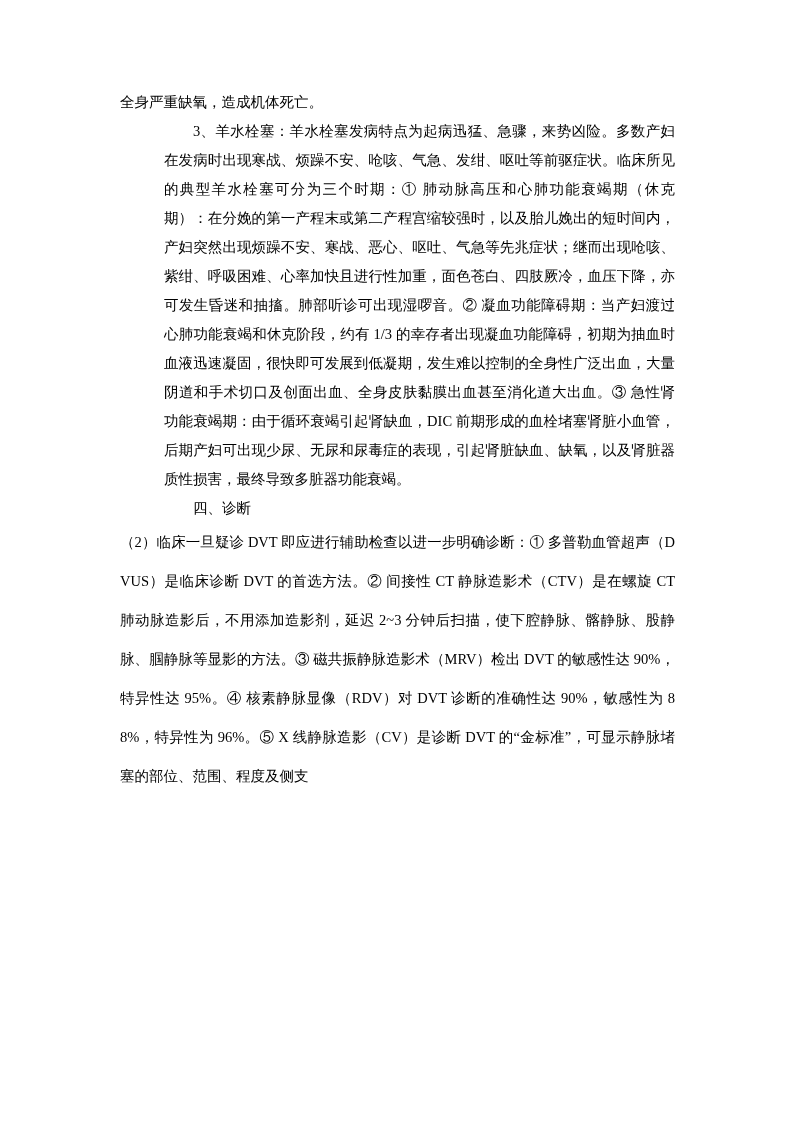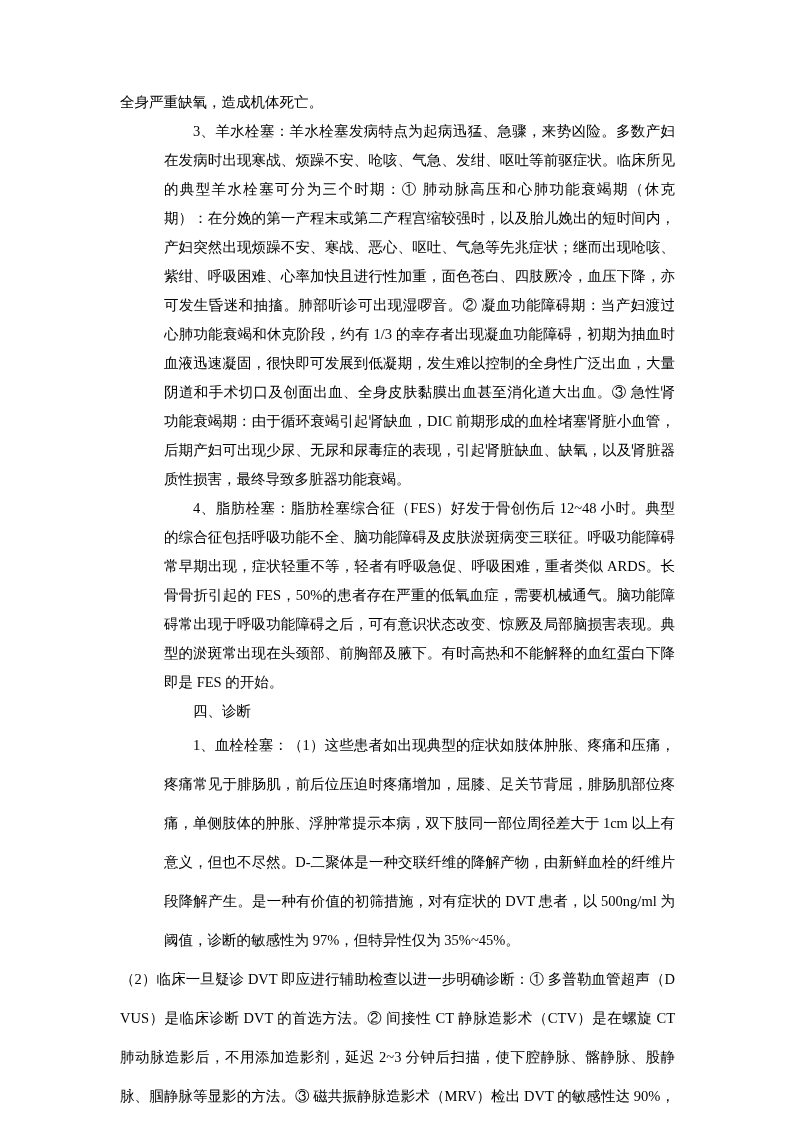--- a/index.html
+++ b/index.html
@@ -38,20 +38,18 @@
   }
 </style>
 </head>
 <body>
 
 <div class="page">
   <p class="para">全身严重缺氧，造成机体死亡。</p>
 
   <p class="para indent">3、羊水栓塞：羊水栓塞发病特点为起病迅猛、急骤，来势凶险。多数产妇在发病时出现寒战、烦躁不安、呛咳、气急、发绀、呕吐等前驱症状。临床所见的典型羊水栓塞可分为三个时期：① 肺动脉高压和心肺功能衰竭期（休克期）：在分娩的第一产程末或第二产程宫缩较强时，以及胎儿娩出的短时间内，产妇突然出现烦躁不安、寒战、恶心、呕吐、气急等先兆症状；继而出现呛咳、紫绀、呼吸困难、心率加快且进行性加重，面色苍白、四肢厥冷，血压下降，亦可发生昏迷和抽搐。肺部听诊可出现湿啰音。② 凝血功能障碍期：当产妇渡过心肺功能衰竭和休克阶段，约有 1/3 的幸存者出现凝血功能障碍，初期为抽血时血液迅速凝固，很快即可发展到低凝期，发生难以控制的全身性广泛出血，大量阴道和手术切口及创面出血、全身皮肤黏膜出血甚至消化道大出血。③ 急性肾功能衰竭期：由于循环衰竭引起肾缺血，DIC 前期形成的血栓堵塞肾脏小血管，后期产妇可出现少尿、无尿和尿毒症的表现，引起肾脏缺血、缺氧，以及肾脏器质性损害，最终导致多脏器功能衰竭。</p>
 
-  <p class="para indent">4、脂肪栓塞：脂肪栓塞综合征（FES）好发于骨创伤后 12~48 小时。典型的综合征包括呼吸功能不全、脑功能障碍及皮肤淤斑病变三联征。呼吸功能障碍常早期出现，症状轻重不等，轻者有呼吸急促、呼吸困难，重者类似 ARDS。长骨骨折引起的 FES，50%的患者存在严重的低氧血症，需要机械通气。脑功能障碍常出现于呼吸功能障碍之后，可有意识状态改变、惊厥及局部脑损害表现。典型的淤斑常出现在头颈部、前胸部及腋下。有时高热和不能解释的血红蛋白下降即是 FES 的开始。</p>
 
   <p class="para indent heading">四、诊断</p>
 
-  <p class="para indent loose">1、血栓栓塞：（1）这些患者如出现典型的症状如肢体肿胀、疼痛和压痛，疼痛常见于腓肠肌，前后位压迫时疼痛增加，屈膝、足关节背屈，腓肠肌部位疼痛，单侧肢体的肿胀、浮肿常提示本病，双下肢同一部位周径差大于 1cm 以上有意义，但也不尽然。D-二聚体是一种交联纤维的降解产物，由新鲜血栓的纤维片段降解产生。是一种有价值的初筛措施，对有症状的 DVT 患者，以 500ng/ml 为阈值，诊断的敏感性为 97%，但特异性仅为 35%~45%。</p>
 
   <p class="para loose">（2）临床一旦疑诊 DVT 即应进行辅助检查以进一步明确诊断：① 多普勒血管超声（DVUS）是临床诊断 DVT 的首选方法。② 间接性 CT 静脉造影术（CTV）是在螺旋 CT 肺动脉造影后，不用添加造影剂，延迟 2~3 分钟后扫描，使下腔静脉、髂静脉、股静脉、腘静脉等显影的方法。③ 磁共振静脉造影术（MRV）检出 DVT 的敏感性达 90%，特异性达 95%。④ 核素静脉显像（RDV）对 DVT 诊断的准确性达 90%，敏感性为 88%，特异性为 96%。⑤ X 线静脉造影（CV）是诊断 DVT 的“金标准”，可显示静脉堵塞的部位、范围、程度及侧支</p>
 </div>
 
 </body></html>

